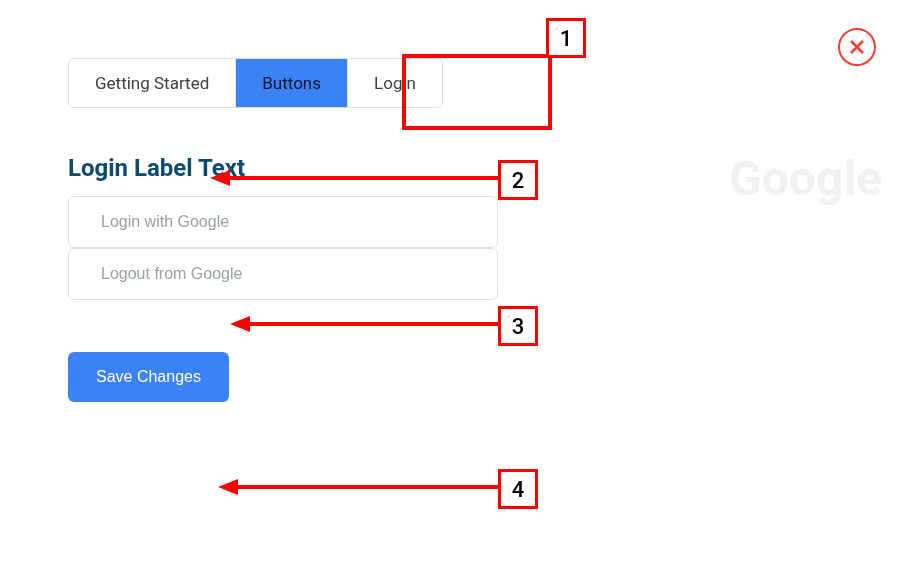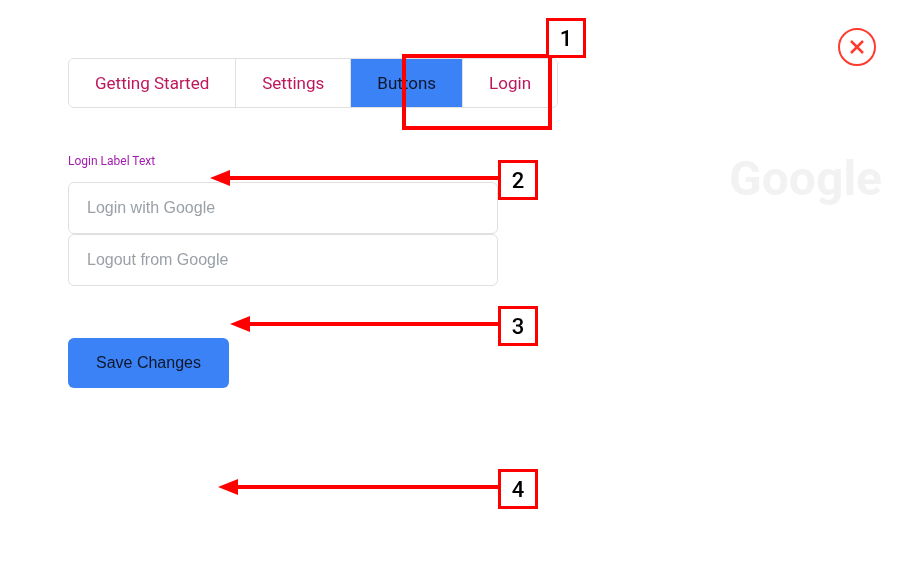--- a/index.html
+++ b/index.html
@@ -1,28 +1,28 @@
 <!DOCTYPE html>
 <html><head>
 <meta charset="utf-8">
 <style>
   html,body{margin:0;padding:0;width:912px;height:586px;font-family:-apple-system,BlinkMacSystemFont,"Segoe UI",Roboto,Arial,sans-serif;background:#fff;color:#333;position:relative;overflow:hidden}
   .modal{position:absolute;left:0;right:0;top:0;bottom:0;background:#fff;border-radius:6px;padding:28px 48px 40px 48px;box-sizing:border-box}
   .close-btn{position:absolute;top:28px;right:36px;width:34px;height:34px;border:2px solid #ff3b30;border-radius:50%;display:flex;align-items:center;justify-content:center;cursor:pointer;background:#fff}
   .close-btn svg{width:16px;height:16px;stroke:#ff3b30;stroke-width:2.5;fill:none}
   .tabs{display:inline-flex;border:1px solid #e0e0e0;border-radius:6px;overflow:hidden;margin:30px 0 0 20px}
-  .tab{padding:14px 26px;font-size:17px;color:#be185d;background:#fff;cursor:pointer;border-right:1px solid #e0e0e0}
+  .tab{padding:14px 26px;font-size:17px;color:#404040;background:#fff;cursor:pointer;border-right:1px solid #e0e0e0}
   .tab:last-child{border-right:none}
   .tab.active{background:#3b82f6;color:#0f172a;font-weight:400}
   .form-area{margin-top:46px;margin-left:20px;max-width:430px}
-  .field-label{font-size:12px;font-weight:400;color:#a21caf;margin-bottom:14px;margin-top:34px}
+  .field-label{font-size:24px;font-weight:700;color:#0c4a6e;margin-bottom:14px;margin-top:34px}
   .field-label:first-child{margin-top:0}
-  .text-input{width:100%;box-sizing:border-box;border:1px solid #e0e0e0;border-radius:6px;padding:16px 18px;font-size:16px;color:#8b5cf6}
+  .text-input{width:100%;box-sizing:border-box;border:1px solid #e0e0e0;border-radius:6px;padding:16px 32px;font-size:16px;color:#8b5cf6}
   .text-input::placeholder{color:#9aa0a6}
-  .save-btn{margin-top:52px;background:#3b82f6;color:#0f172a;border:none;border-radius:6px;padding:16px 28px;font-size:16px;cursor:pointer}
+  .save-btn{margin-top:52px;background:#3b82f6;color:#ffffff;border:none;border-radius:6px;padding:16px 28px;font-size:16px;cursor:pointer}
   .watermark{position:absolute;right:30px;top:150px;font-size:48px;font-weight:700;color:#f2f2f2;pointer-events:none;user-select:none}
   
   .ann-box{position:absolute;border:3px solid red;background:#fff;width:34px;height:34px;display:flex;align-items:center;justify-content:center;font-size:22px;font-weight:500;color:#000;z-index:50}
   .ann-border{position:absolute;border:4px solid red;z-index:40;pointer-events:none}
   .ann-arrow{position:absolute;z-index:45;pointer-events:none}
 </style>
 </head>
 <body>
 
 <div class="modal">
@@ -30,21 +30,20 @@
   <div class="close-btn">
     <svg viewBox="0 0 16 16">
         <path d="M2 2 L14 14 M14 2 L2 14"></path>
       </svg>
   </div>
 
   <div class="watermark">Google</div>
 
   <div class="tabs">
     <div class="tab">Getting Started</div>
-    <div class="tab">Settings</div>
     <div class="tab active">Buttons</div>
     <div class="tab">Login</div>
   </div>
 
   <div class="form-area">
     <div class="field-label">Login Label Text</div>
     <input class="text-input" type="text" placeholder="Login with Google" style="">
 
     <input class="text-input" type="text" placeholder="Logout from Google" style="">
 

